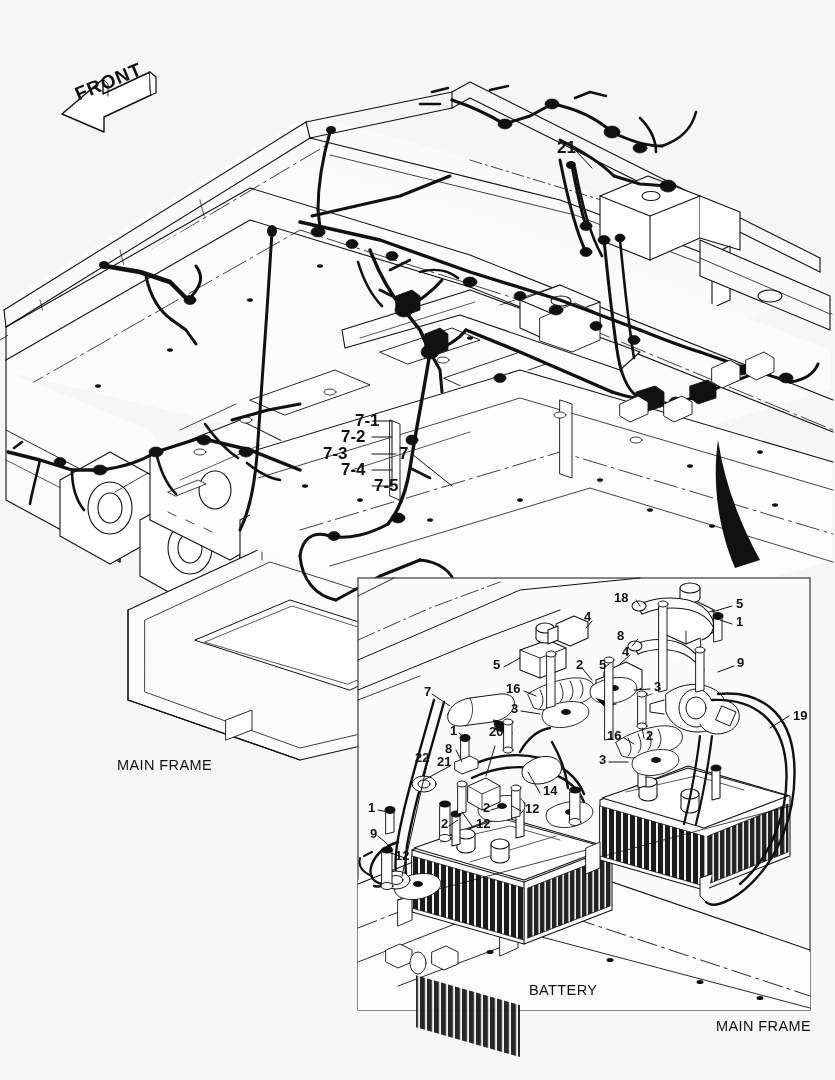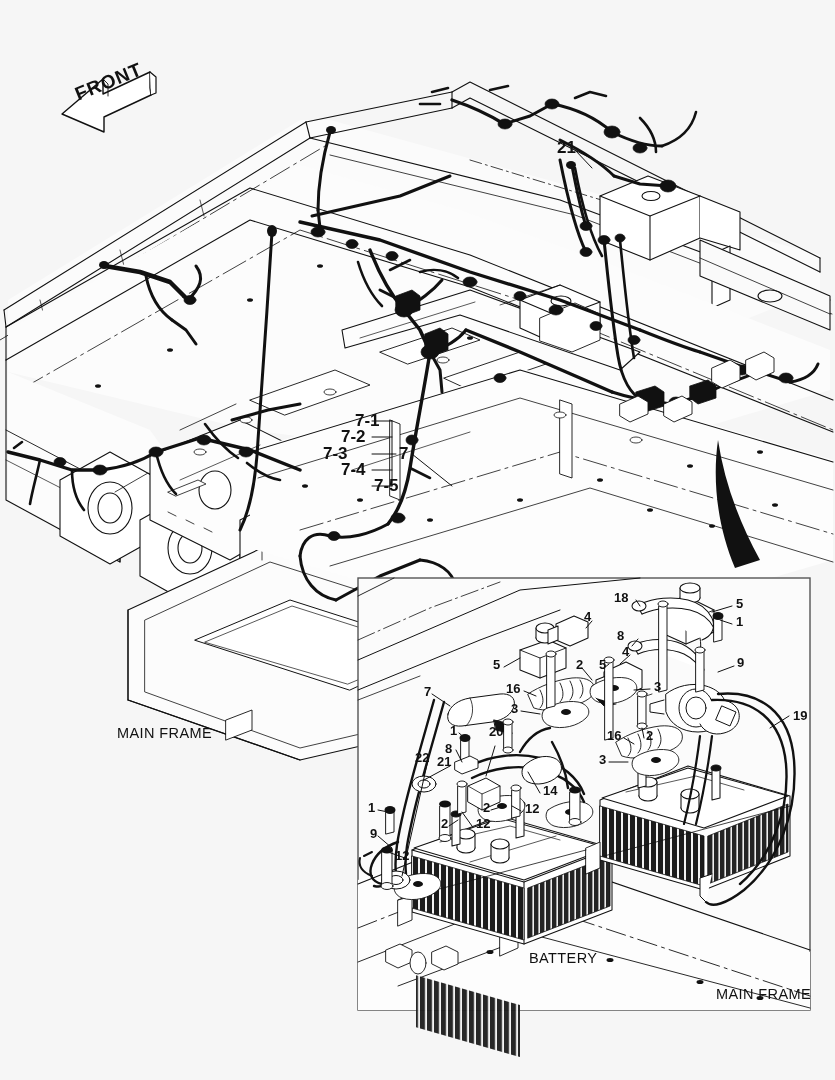--- a/index.html
+++ b/index.html
@@ -30,20 +30,21 @@
     user-select: none;
   }
   .callout-num {
     font-size: 17px;
     font-weight: 700;
   }
   .callout-num.small { font-size: 13px; }
   .section-title {
     font-size: 14.5px;
     letter-spacing: 0.4px;
+    margin-top: 32px;
   }
   .front-text {
     font-size: 19px;
     font-weight: 700;
     letter-spacing: 1px;
   }
 </style>
 </head>
 <body>
 

